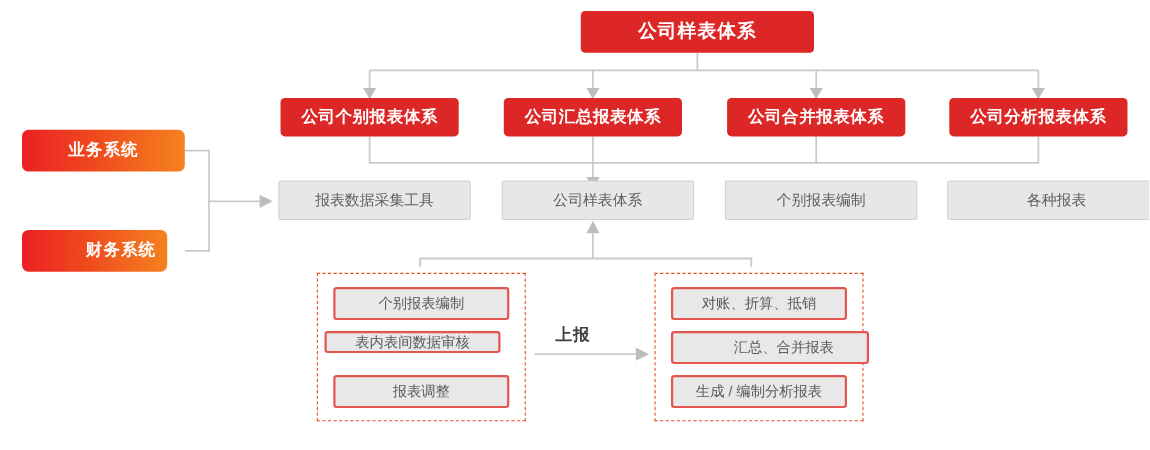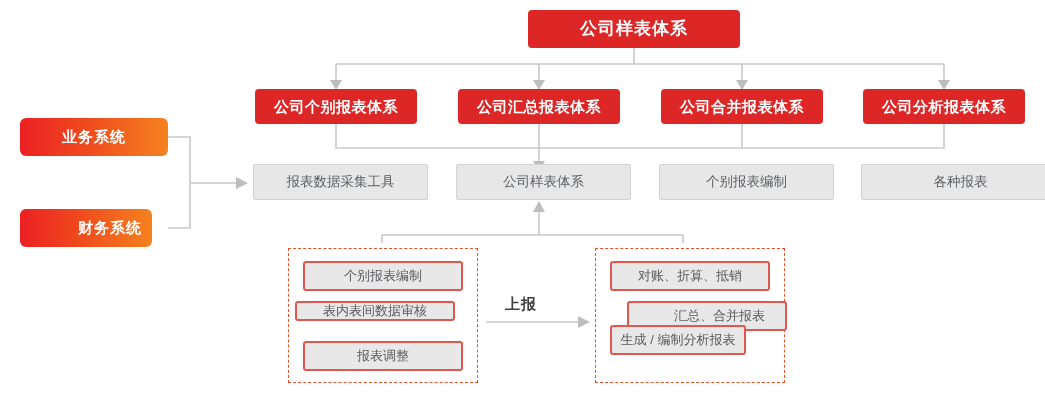--- a/index.html
+++ b/index.html
@@ -156,19 +156,19 @@
   <div class="node grad-node" style="left:20px; top:209px; width:132px; height:38px;padding-left:48px;">财务系统</div>
 
   <div class="dashed-group" style="left:288px; top:248px; width:190px; height:135px;">
     <div class="node inner-node" style="left:14px; top:12px; width:160px; height:30px;">个别报表编制</div>
     <div class="node inner-node" style="left:6px; top:52px; width:160px; height:20px;">表内表间数据审核</div>
     <div class="node inner-node" style="left:14px; top:92px; width:160px; height:30px;">报表调整</div>
   </div>
 
   <div class="dashed-group" style="left:595px; top:248px; width:190px; height:135px;">
     <div class="node inner-node" style="left:14px; top:12px; width:160px; height:30px;">对账、折算、抵销</div>
-    <div class="node inner-node" style="left:31px; top:52px; width:160px; height:30px;padding-left:25px;">汇总、合并报表</div>
-    <div class="node inner-node" style="left:14px; top:76px; width:136px; height:30px;">生成 / 编制分析报表</div>
+    <div class="node inner-node" style="left:14px; top:52px; width:180px; height:30px;padding-left:25px;">汇总、合并报表</div>
+    <div class="node inner-node" style="left:14px; top:92px; width:160px; height:30px;">生成 / 编制分析报表</div>
   </div>
 
   <div class="conn-label" style="left:505px; top:295px;">上报</div>
 
 </div>
 
 </body></html>

